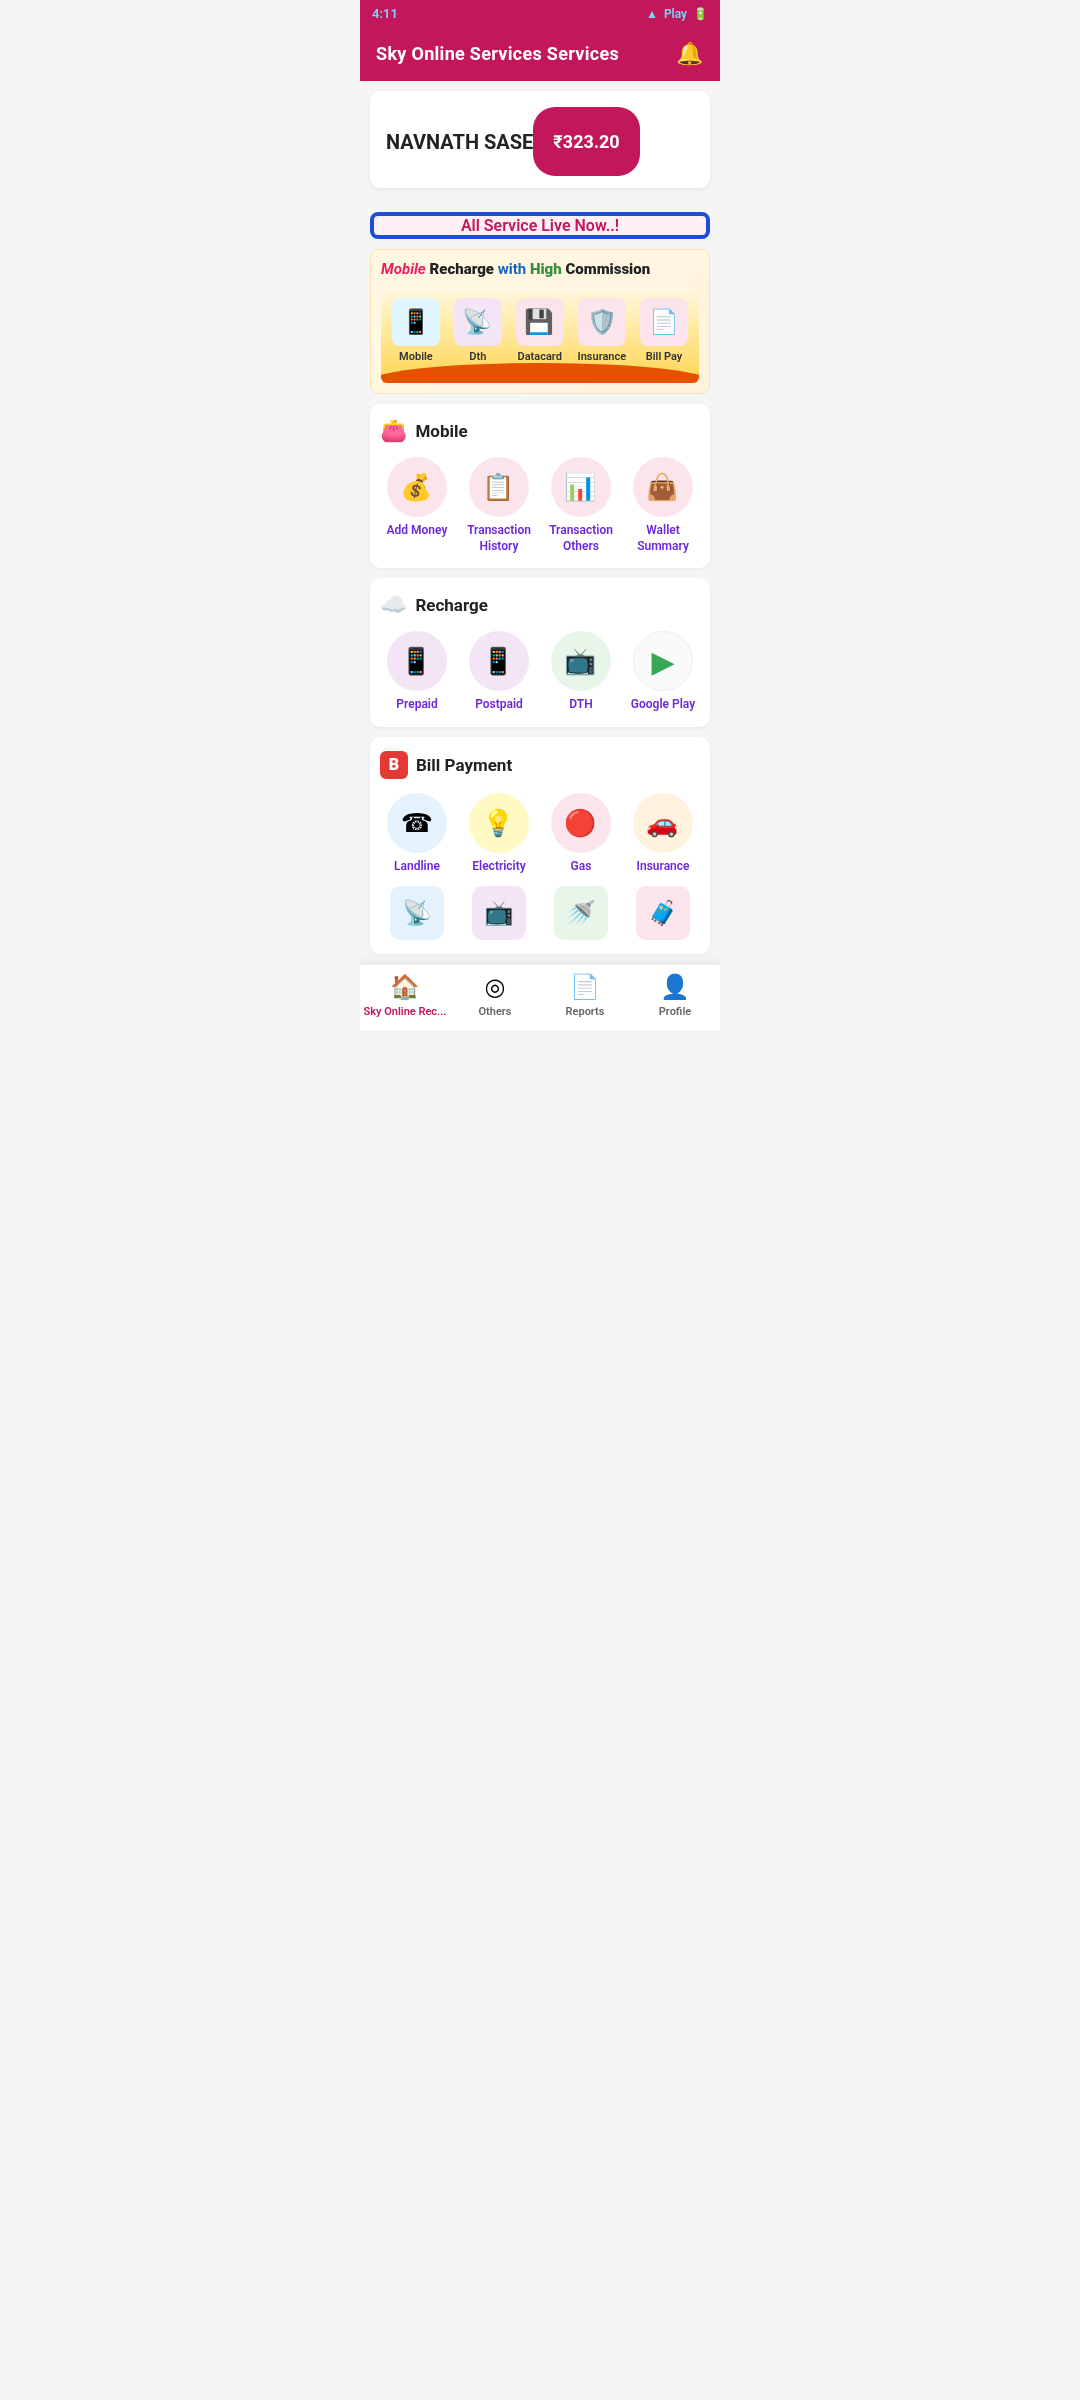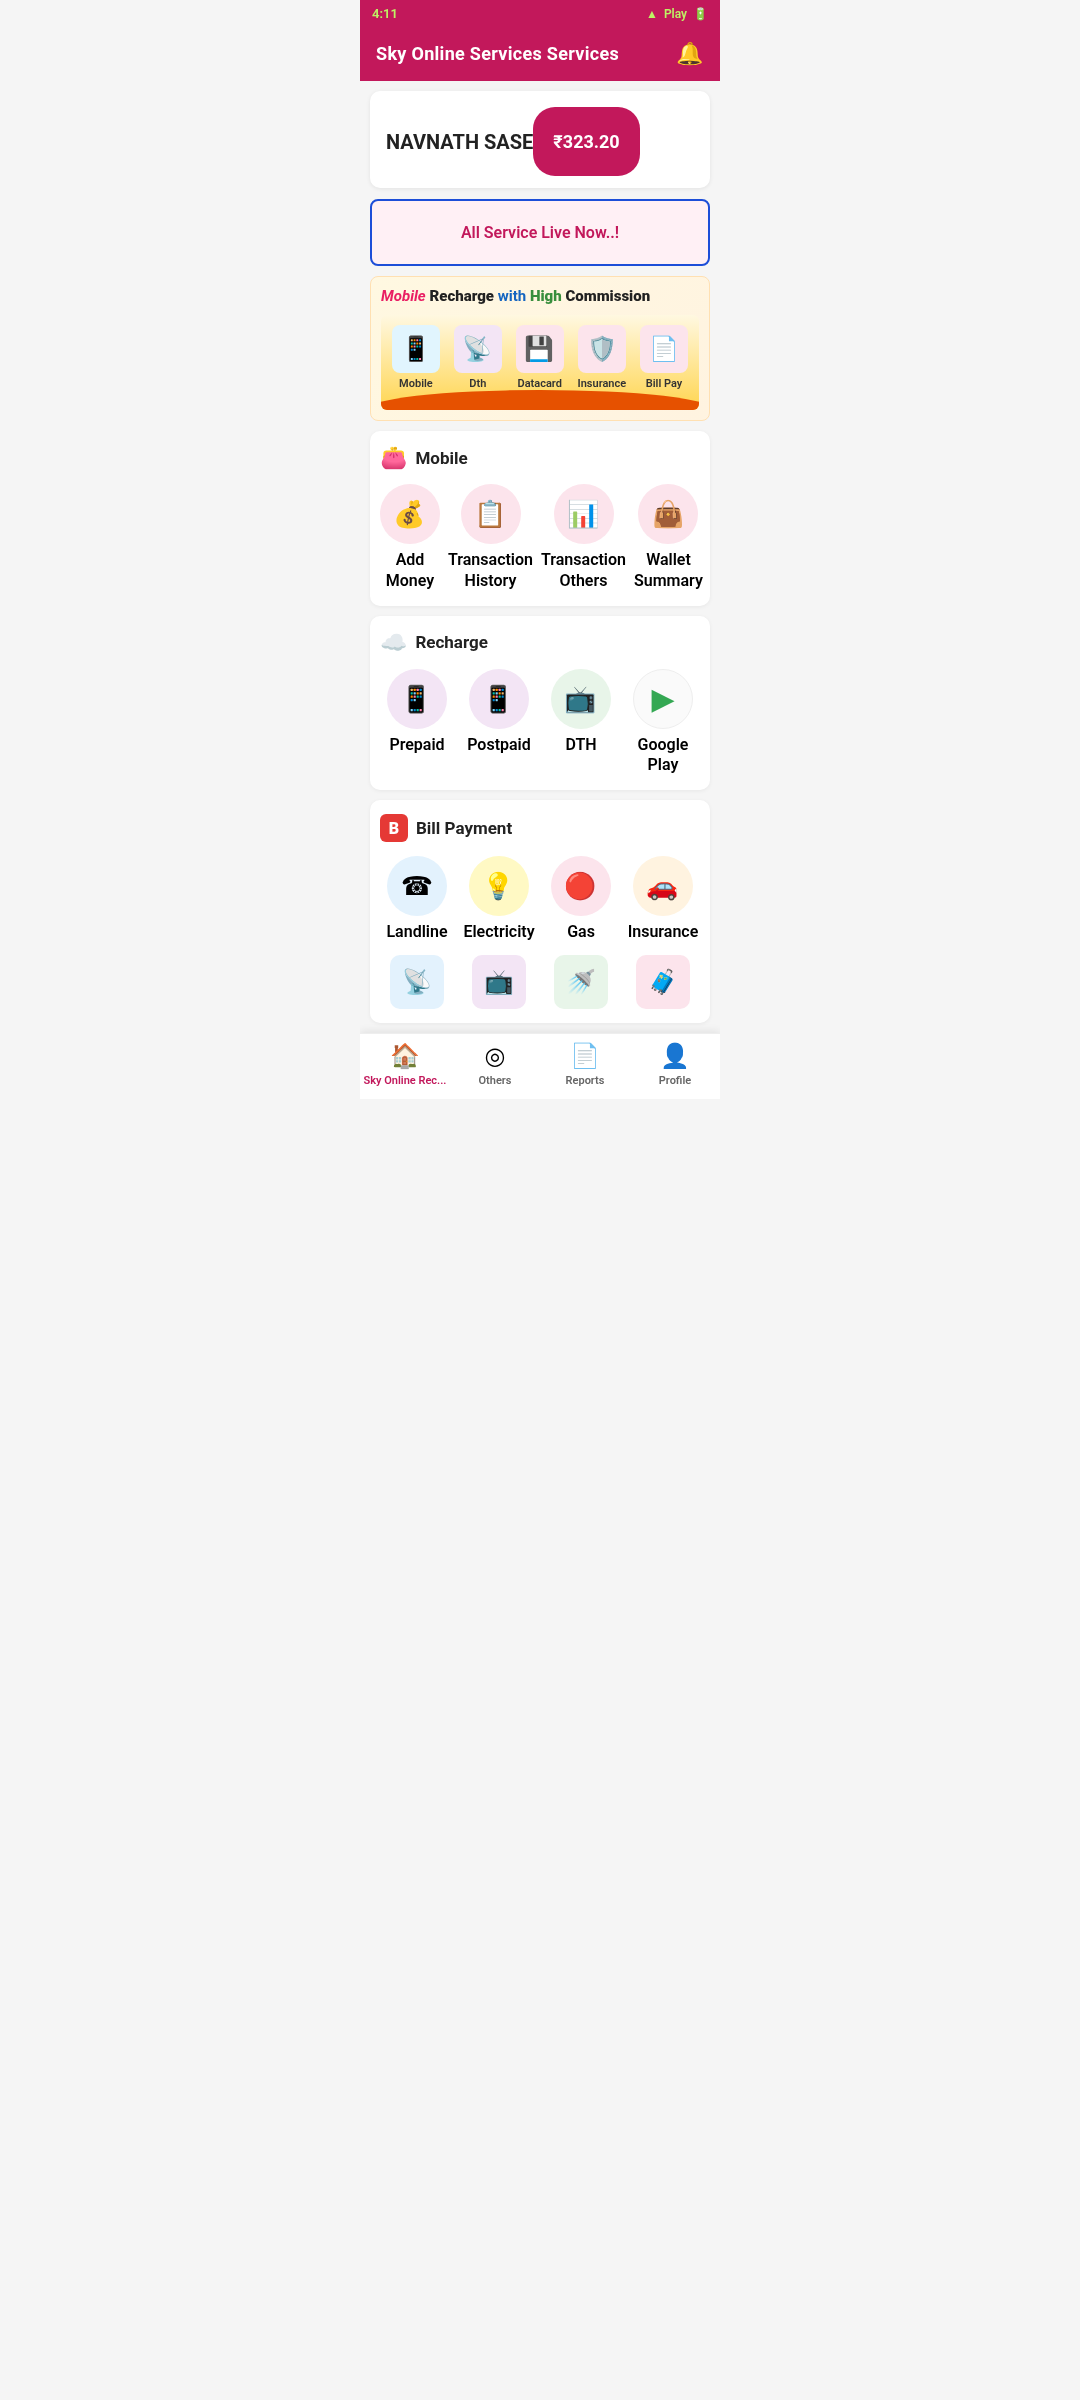--- a/index.html
+++ b/index.html
@@ -9,21 +9,21 @@
       background: #f5f5f5;
       width: 360px;
       margin: 0 auto;
       position: relative;
       overflow-x: hidden;
     }
 
     
     .status-bar {
       background: #c2185b;
-      color: #bef264;
+      color: #7dd3fc;
       display: flex;
       justify-content: space-between;
       align-items: center;
       padding: 6px 12px;
       font-size: 13px;
       font-weight: 600;
     }
     .status-bar-right {
       display: flex;
       gap: 6px;
@@ -75,25 +75,25 @@
       color: white;
       border-radius: 22px;
       padding: 24px 20px;
       font-size: 18px;
       font-weight: bold;
     }
 
     
     .service-banner {
       background: #fff0f5;
-      margin: 11px 10px 0;
+      margin: 24px 10px 0;
       border-radius: 8px;
       text-align: center;
-      padding: 22px;
-      border: 2px solid #1d4ed8;
+      padding: 0;
+      border: 4px solid #1d4ed8;
     }
     .service-banner-text {
       color: #c2185b;
       font-size: 16px;
       font-weight: 600;
     }
 
     
     .promo-banner {
       margin: 10px 10px 0;
@@ -187,23 +187,23 @@
     .grid-item-icon {
       width: 60px;
       height: 60px;
       border-radius: 50%;
       display: flex;
       align-items: center;
       justify-content: center;
       font-size: 26px;
     }
     .grid-item-label {
-      font-size: 16px;
+      font-size: 12px;
       font-weight: 600;
-      color: #000000;
+      color: #6d28d9;
       text-align: center;
       line-height: 1.3;
     }
 
     
     .icon-add-money { background: #fce4ec; }
     .icon-txn-history { background: #fce4ec; }
     .icon-txn-report { background: #fce4ec; }
     .icon-wallet-summary { background: #fce4ec; }
 

